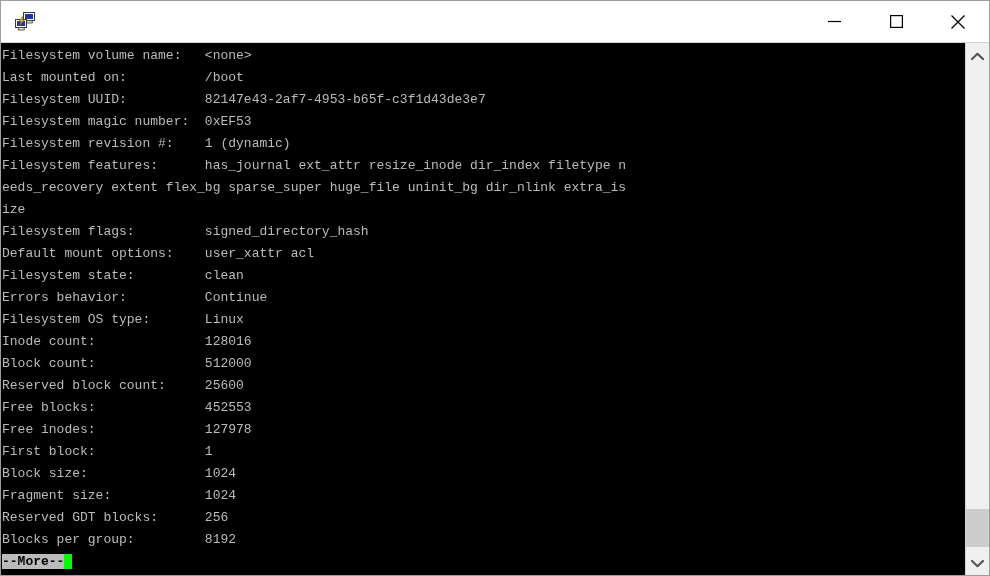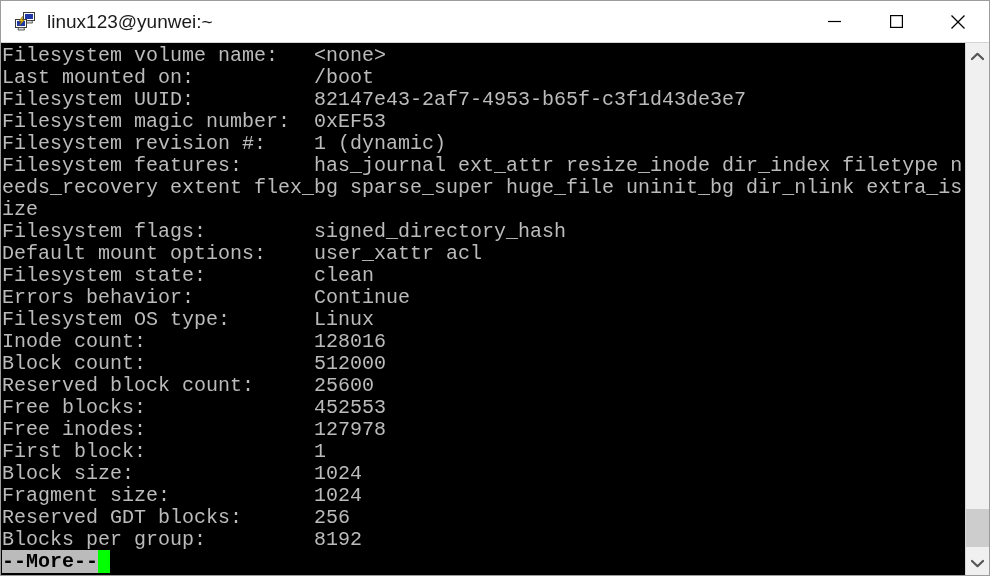--- a/index.html
+++ b/index.html
@@ -70,21 +70,21 @@
     position: absolute;
     left: 0;
     top: 42px;
     width: 964px;
     height: 533px;
     background: #000000;
     overflow: hidden;
   }
   #term-text {
     font-family: "Liberation Mono", "DejaVu Sans Mono", monospace;
-    font-size: 20px;
+    font-size: 13px;
     line-height: 22px;
     color: #bbbbbb;
     white-space: pre;
     padding: 2px 0 0 1px;
     margin: 0;
     letter-spacing: 0px;
   }
   #term-text .row { height: 22px; display: block; }
   .inv {
     background: #bbbbbb;
@@ -151,21 +151,20 @@
         <path d="M13.5 10.5 L13 13 L19.5 13 L19 10.5 Z" fill="#d9d9d9" stroke="#3a3a3a" stroke-width="0.8"></path>
 
         <rect x="2.5" y="9.5" width="11" height="8" fill="#ffffff" stroke="#3a3a3a" stroke-width="1"></rect>
         <rect x="4" y="11" width="8" height="5" fill="#2037a8"></rect>
         <path d="M5.5 17.5 L5 20 L11.5 20 L11 17.5 Z" fill="#d9d9d9" stroke="#3a3a3a" stroke-width="0.8"></path>
 
         <path d="M9.5 6.5 L6.2 11.2 L8.4 11.2 L6.6 15.2 L11.3 9.9 L8.9 9.9 Z" fill="#ffd200" stroke="#8a6a00" stroke-width="0.7" stroke-linejoin="round"></path>
       </svg>
     </div>
 
-    <div id="title-text">linux123@yunwei:~</div>
 
     <div id="titlebar-spacer"></div>
 
     <div class="winbtn">
       <svg width="13" height="13" viewBox="0 0 13 13" xmlns="http://www.w3.org/2000/svg">
         <line x1="0" y1="6.5" x2="13" y2="6.5" stroke="#000000" stroke-width="1.2"></line>
       </svg>
     </div>
 
     <div class="winbtn">

